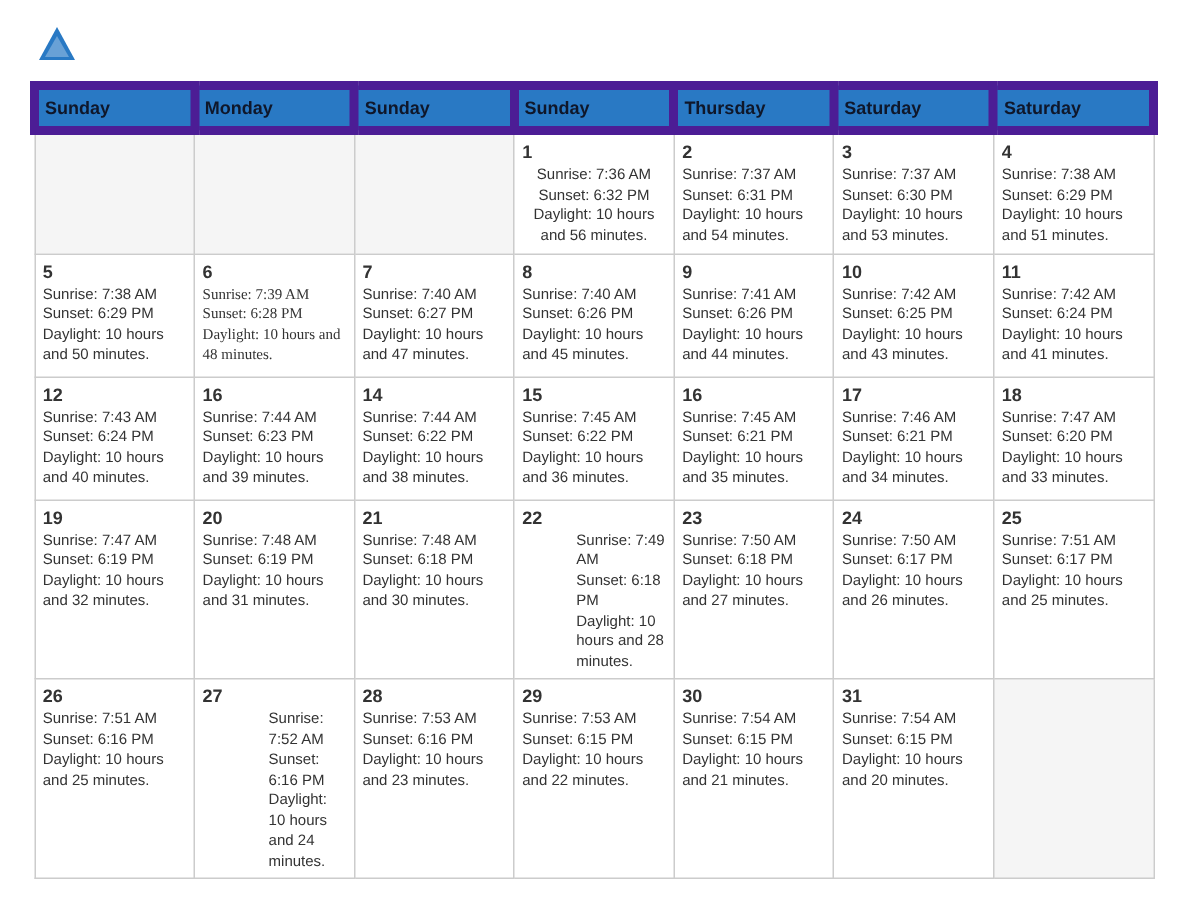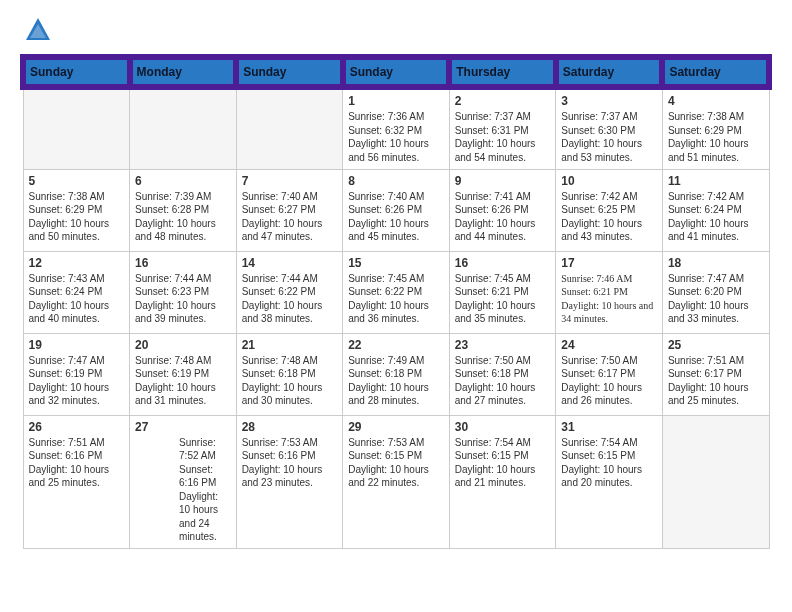--- a/index.html
+++ b/index.html
@@ -128,21 +128,21 @@
           <th>Saturday</th>
         </tr>
     </thead>
     <tbody id="cal-body">
     <tr>
           <td class="empty"></td>
           <td class="empty"></td>
           <td class="empty"></td>
           <td>
             <div class="day-number">1</div>
-            <div class="day-info" style="white-space: pre-line;">Sunrise: 7:36 AM
+            <div class="day-info" style="white-space: pre-line; text-align: center;">Sunrise: 7:36 AM
 Sunset: 6:32 PM
 Daylight: 10 hours and 56 minutes.</div>
           </td>
           <td>
             <div class="day-number">2</div>
             <div class="day-info" style="white-space: pre-line;">Sunrise: 7:37 AM
 Sunset: 6:31 PM
 Daylight: 10 hours and 54 minutes.</div>
           </td>
           <td>
@@ -160,21 +160,21 @@
         </tr>
         <tr>
           <td>
             <div class="day-number">5</div>
             <div class="day-info" style="white-space: pre-line;">Sunrise: 7:38 AM
 Sunset: 6:29 PM
 Daylight: 10 hours and 50 minutes.</div>
           </td>
           <td>
             <div class="day-number">6</div>
-            <div class="day-info" style="white-space: pre-line;">Sunrise: 7:39 AM
+            <div class="day-info" style="white-space: pre-line; font-family: Liberation Serif, serif;">Sunrise: 7:39 AM
 Sunset: 6:28 PM
 Daylight: 10 hours and 48 minutes.</div>
           </td>
           <td>
             <div class="day-number">7</div>
             <div class="day-info" style="white-space: pre-line;">Sunrise: 7:40 AM
 Sunset: 6:27 PM
 Daylight: 10 hours and 47 minutes.</div>
           </td>
           <td>
@@ -228,21 +228,21 @@
 Daylight: 10 hours and 36 minutes.</div>
           </td>
           <td>
             <div class="day-number">16</div>
             <div class="day-info" style="white-space: pre-line;">Sunrise: 7:45 AM
 Sunset: 6:21 PM
 Daylight: 10 hours and 35 minutes.</div>
           </td>
           <td>
             <div class="day-number">17</div>
-            <div class="day-info" style="white-space: pre-line; font-family: Liberation Serif, serif;">Sunrise: 7:46 AM
+            <div class="day-info" style="white-space: pre-line;">Sunrise: 7:46 AM
 Sunset: 6:21 PM
 Daylight: 10 hours and 34 minutes.</div>
           </td>
           <td>
             <div class="day-number">18</div>
             <div class="day-info" style="white-space: pre-line;">Sunrise: 7:47 AM
 Sunset: 6:20 PM
 Daylight: 10 hours and 33 minutes.</div>
           </td>
         </tr>
@@ -260,21 +260,21 @@
 Daylight: 10 hours and 31 minutes.</div>
           </td>
           <td>
             <div class="day-number">21</div>
             <div class="day-info" style="white-space: pre-line;">Sunrise: 7:48 AM
 Sunset: 6:18 PM
 Daylight: 10 hours and 30 minutes.</div>
           </td>
           <td>
             <div class="day-number">22</div>
-            <div class="day-info" style="white-space: pre-line;">Sunrise: 7:49 AM
+            <div class="day-info" style="white-space: pre-line; margin-left: 36px;">Sunrise: 7:49 AM
 Sunset: 6:18 PM
 Daylight: 10 hours and 28 minutes.</div>
           </td>
           <td>
             <div class="day-number">23</div>
             <div class="day-info" style="white-space: pre-line;">Sunrise: 7:50 AM
 Sunset: 6:18 PM
 Daylight: 10 hours and 27 minutes.</div>
           </td>
           <td>

